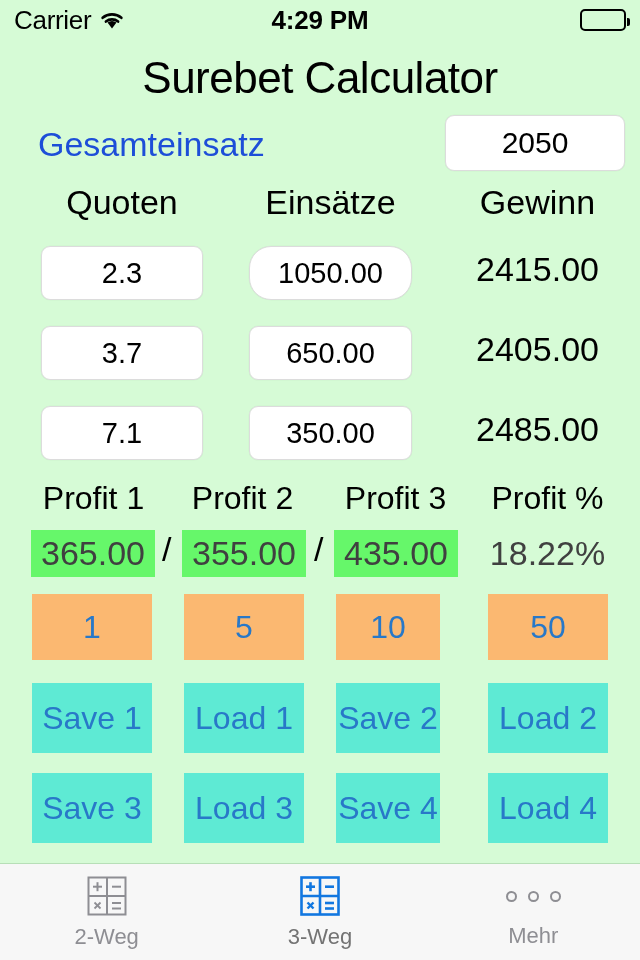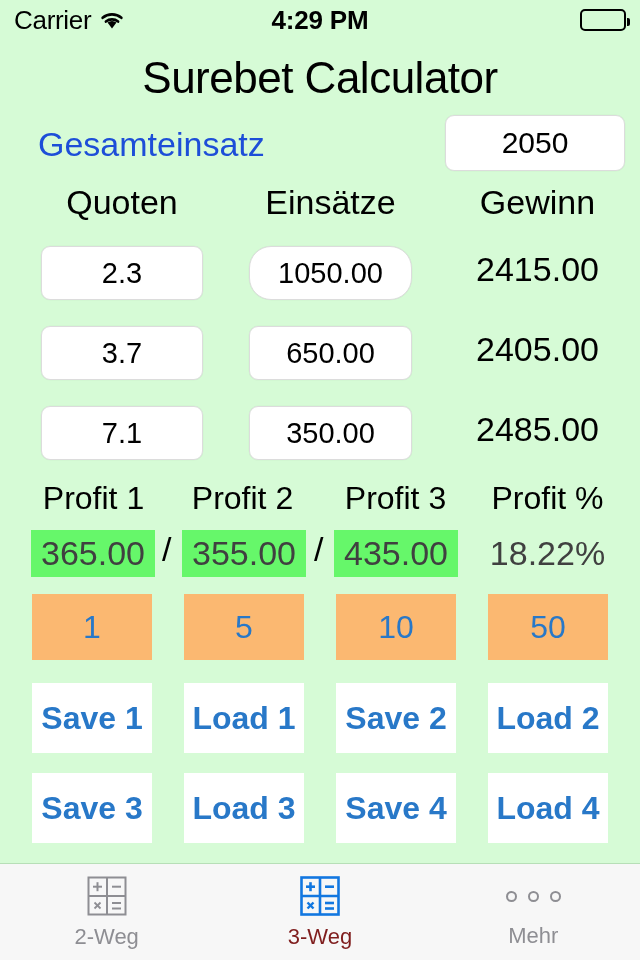--- a/index.html
+++ b/index.html
@@ -221,24 +221,24 @@
     align-items: center;
     justify-content: center;
     font-size: 32px;
     color: #2878c8;
     border: none;
     font-family: "Liberation Sans", sans-serif;
     cursor: pointer;
     padding: 0;
   }
   .btn.quick { background: #fbb871; height: 66px; }
-  .btn.store { background: #ffffff; height: 70px; font-weight: bold; }
+  .btn.store { background: #5eead4; height: 70px; }
   .btn.col1 { left: 32px;  width: 120px; }
   .btn.col2 { left: 184px; width: 120px; }
-  .btn.col3 { left: 336px; width: 120px; }
+  .btn.col3 { left: 336px; width: 104px; }
   .btn.col4 { left: 488px; width: 120px; }
   .row-quick { top: 594px; }
   .row-save1 { top: 683px; }
   .row-save2 { top: 773px; }
 
   
   .tab-bar {
     position: absolute;
     bottom: 0; left: 0;
     width: 640px;
@@ -253,21 +253,21 @@
     flex-direction: column;
     align-items: center;
     justify-content: center;
     gap: 6px;
     cursor: pointer;
   }
   .tab-label {
     font-size: 22px;
     color: #8e8e93;
   }
-  .tab.active .tab-label { color: #7f1d1d; }
+  .tab.active .tab-label { color: #737373; }
   .calc-icon { display: block; }
   .dots-icon {
     display: flex;
     gap: 11px;
     align-items: center;
     height: 42px;
   }
   .dots-icon span {
     width: 11px;
     height: 11px;

